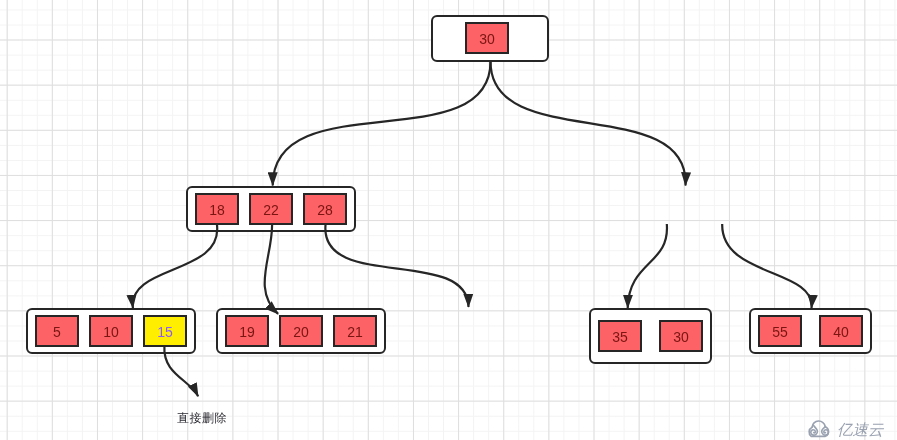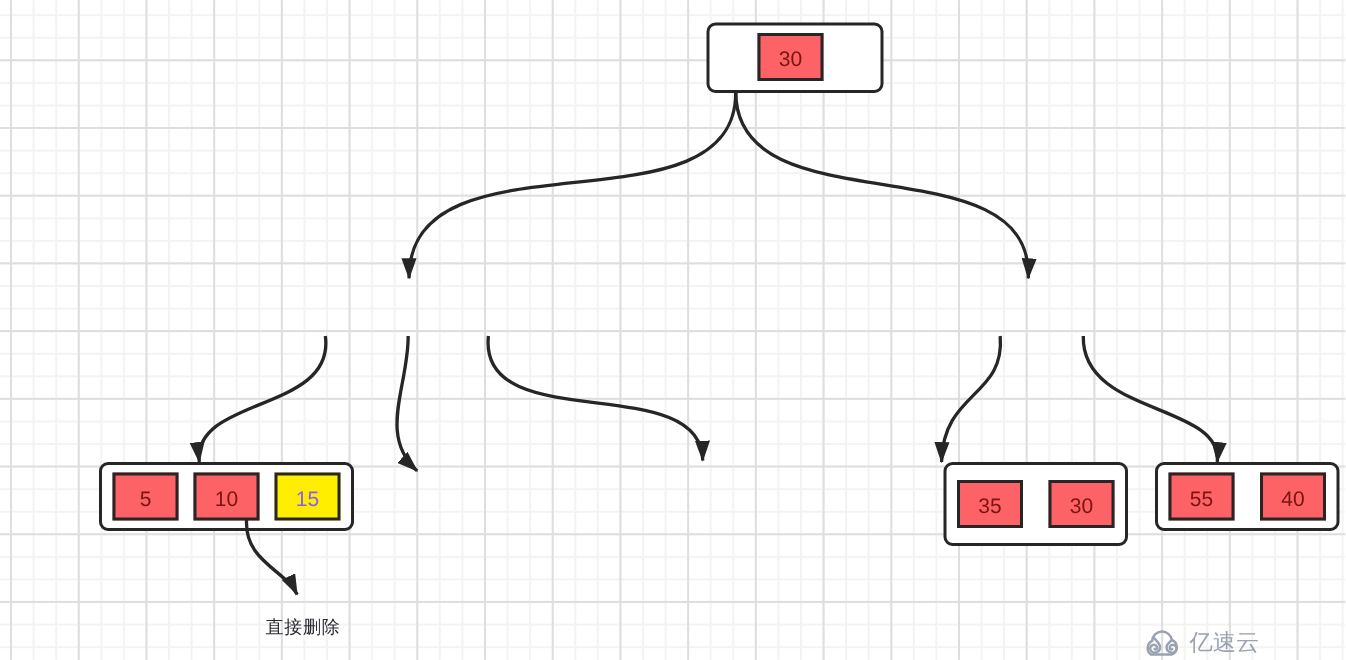--- a/index.html
+++ b/index.html
@@ -15,29 +15,29 @@
       linear-gradient(to bottom, #dedede 1px, transparent 1px),
       linear-gradient(to right, #f3f3f3 1px, transparent 1px),
       linear-gradient(to bottom, #f3f3f3 1px, transparent 1px);
     background-size: 45.15px 45.15px, 45.15px 45.15px, 15.05px 15.05px, 15.05px 15.05px;
     background-position: 6.7px 0px, 0px 39.5px, 6.7px 0px, 0px 9.5px;
   }
   #edges{position:absolute;left:0;top:0;z-index:3;pointer-events:none;}
   .edge{fill:none;stroke:#262626;stroke-width:2.2;}
   #nodes{position:absolute;inset:0;z-index:2;}
   .node{position:absolute;box-sizing:border-box;background:#fff;border:2.6px solid #262626;border-radius:6px;
-        display:flex;align-items:center;justify-content:space-between;padding:0 7px;margin-left:40px;}
+        display:flex;align-items:center;justify-content:space-between;padding:0 7px;}
   .cell{box-sizing:border-box;border:2px solid #262626;width:44px;height:32px;
         display:flex;align-items:center;justify-content:center;font-size:14px;color:#7a1511;
         font-family:"Liberation Sans", sans-serif;line-height:1;padding-top:2px;}
   .cell.red{background:#fc6266;}
   .cell.yellow{background:#ffee00;color:#8b5cf6;}
   .annotation{position:absolute;left:177px;top:408px;font-size:12px;line-height:21px;color:#2b2b33;
     font-family:"Liberation Serif", serif;letter-spacing:0.5px;white-space:nowrap;}
-  .watermark{position:absolute;left:762px;top:418px;display:flex;align-items:center;gap:4px;}
+  .watermark{position:absolute;left:806px;top:418px;display:flex;align-items:flex-end;gap:4px;font-style:italic;}
   .wm-icon{display:block;}
   .wm-text{font-size:15.5px;line-height:18px;color:#9aa2b1;font-family:"Liberation Sans", sans-serif;letter-spacing:0px;}
 </style>
 </head>
 <body>
 
 <div id="grid"></div>
 
 <svg id="edges" width="897" height="440" viewBox="0 0 897 440">
   <defs>
@@ -54,40 +54,62 @@
   <path class="edge" marker-end="url(#arrow)" d="M722.2,224 C720.9,277.1 815.4,268.7 811.5,308"></path>
   <path class="edge" marker-end="url(#arrow)" d="M164.4,346.3 C162.7,374.1 189.9,379.6 198.1,396.3"></path>
 </svg>
 
 <div id="nodes">
   <div class="node" style="left: 431px; top: 14.5px; width: 118px; height: 47px; padding-left: 32px; padding-right: 30px;">
     <div class="cell red">
         <span>30</span>
       </div>
   </div>
+  <div class="node" style="left: 186px; top: 186px; width: 170px; height: 46px;">
+    <div class="cell red">
+        <span>18</span>
+      </div>
+    <div class="cell red">
+        <span>22</span>
+      </div>
+    <div class="cell red">
+        <span>28</span>
+      </div>
+  </div>
   <div class="node" style="left: 26px; top: 308px; width: 170px; height: 46px;">
     <div class="cell red">
         <span>5</span>
       </div>
     <div class="cell red">
         <span>10</span>
       </div>
     <div class="cell yellow">
         <span>15</span>
       </div>
   </div>
+  <div class="node" style="left: 216px; top: 308px; width: 170px; height: 46px;">
+    <div class="cell red">
+        <span>19</span>
+      </div>
+    <div class="cell red">
+        <span>20</span>
+      </div>
+    <div class="cell red">
+        <span>21</span>
+      </div>
+  </div>
   <div class="node" style="left: 589px; top: 308px; width: 123px; height: 56px;">
     <div class="cell red">
         <span>35</span>
       </div>
     <div class="cell red">
         <span>30</span>
       </div>
   </div>
-  <div class="node" style="left: 730px; top: 308px; width: 123px; height: 46px;">
+  <div class="node" style="left: 749px; top: 308px; width: 123px; height: 46px;">
     <div class="cell red">
         <span>55</span>
       </div>
     <div class="cell red">
         <span>40</span>
       </div>
   </div>
 </div>
 
 <div class="annotation">直接删除</div>

